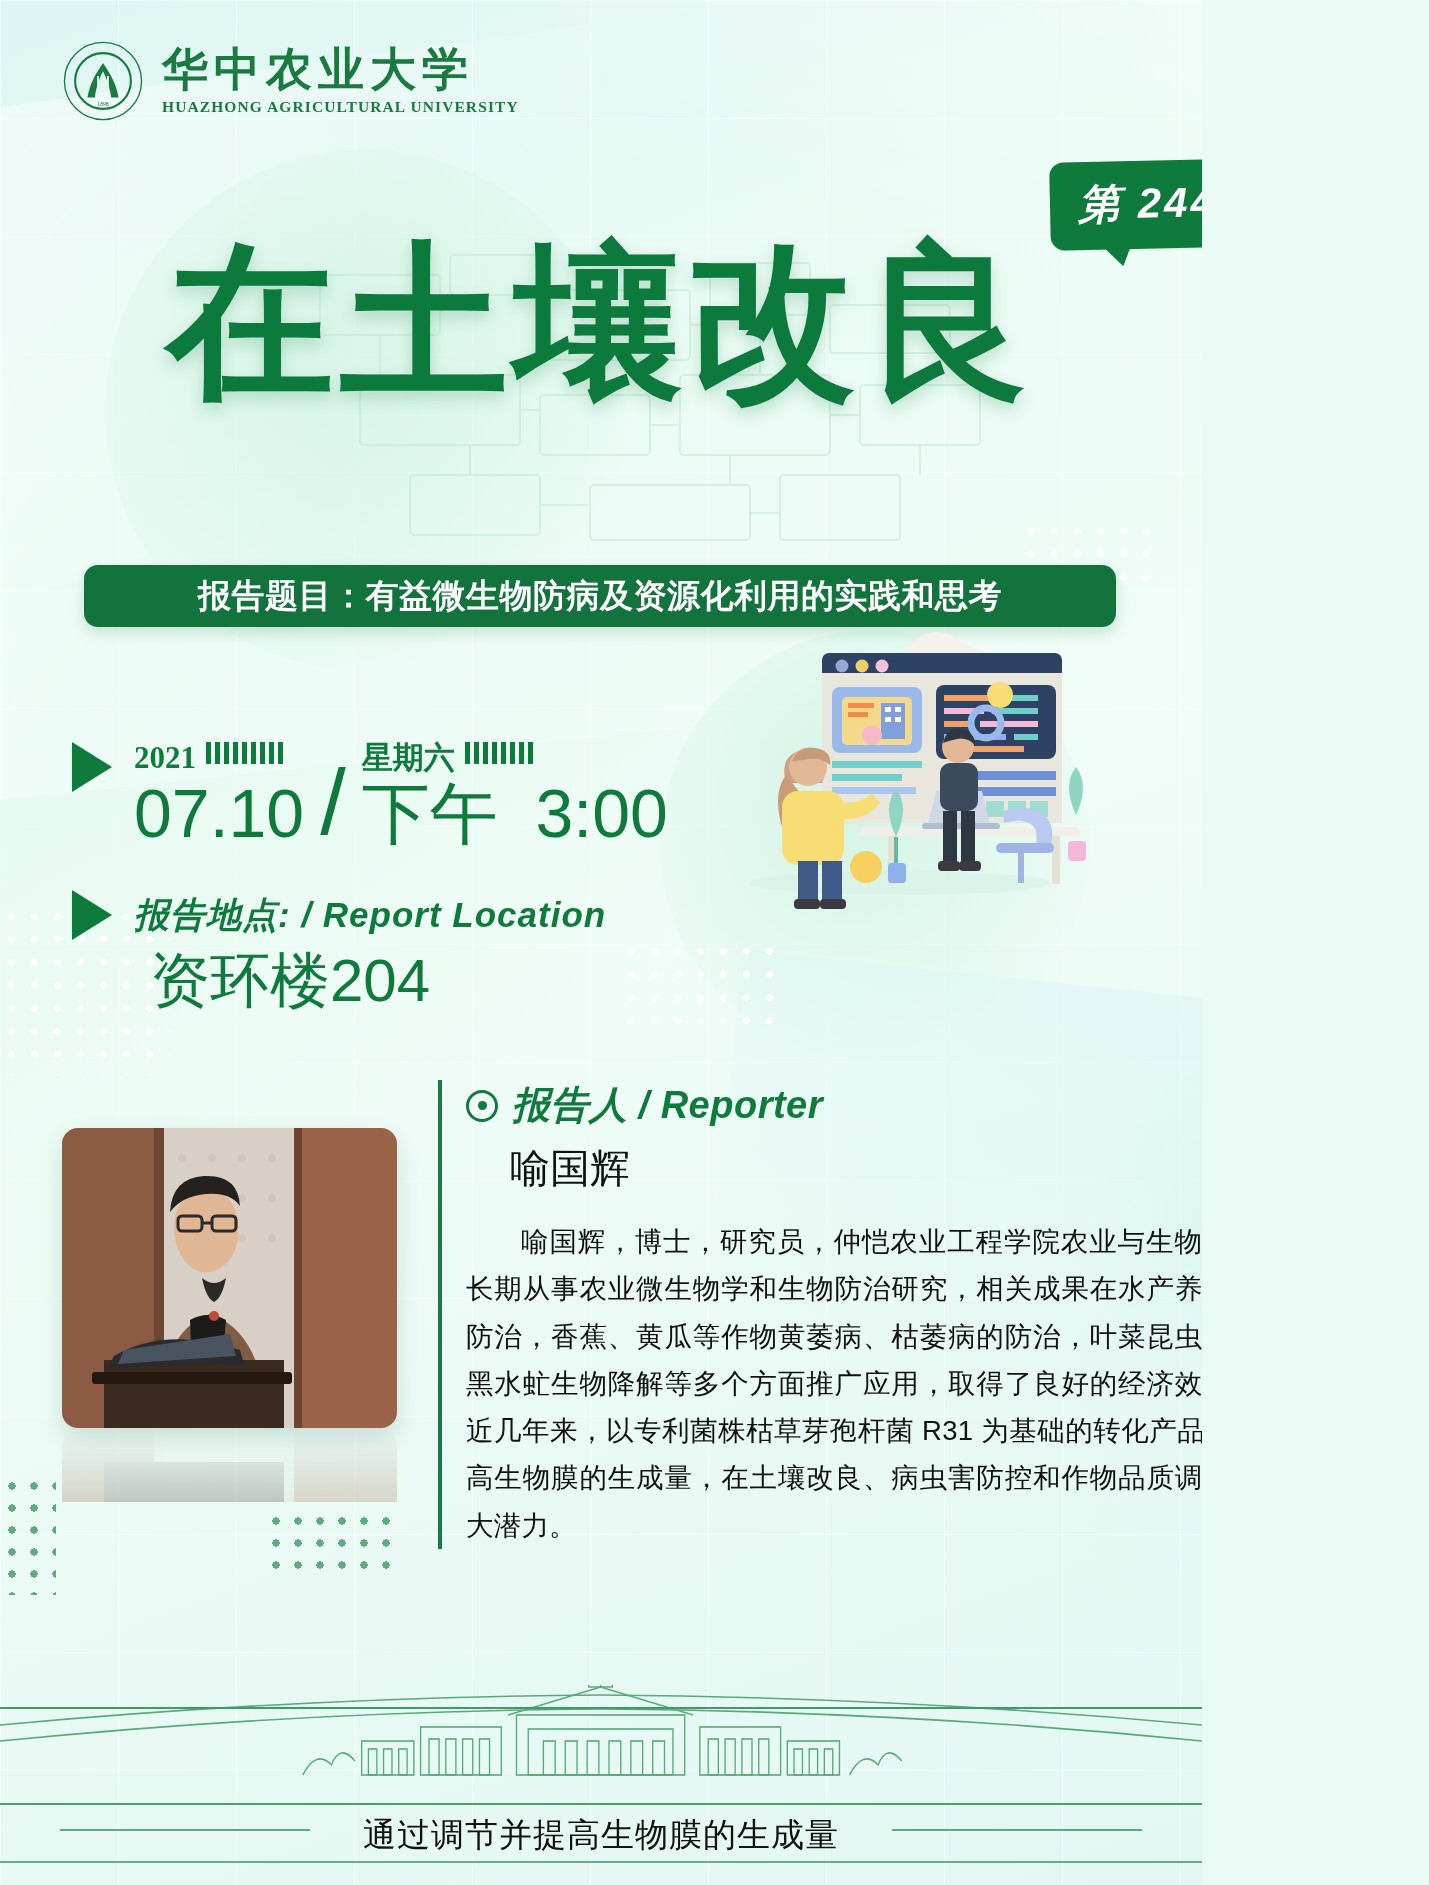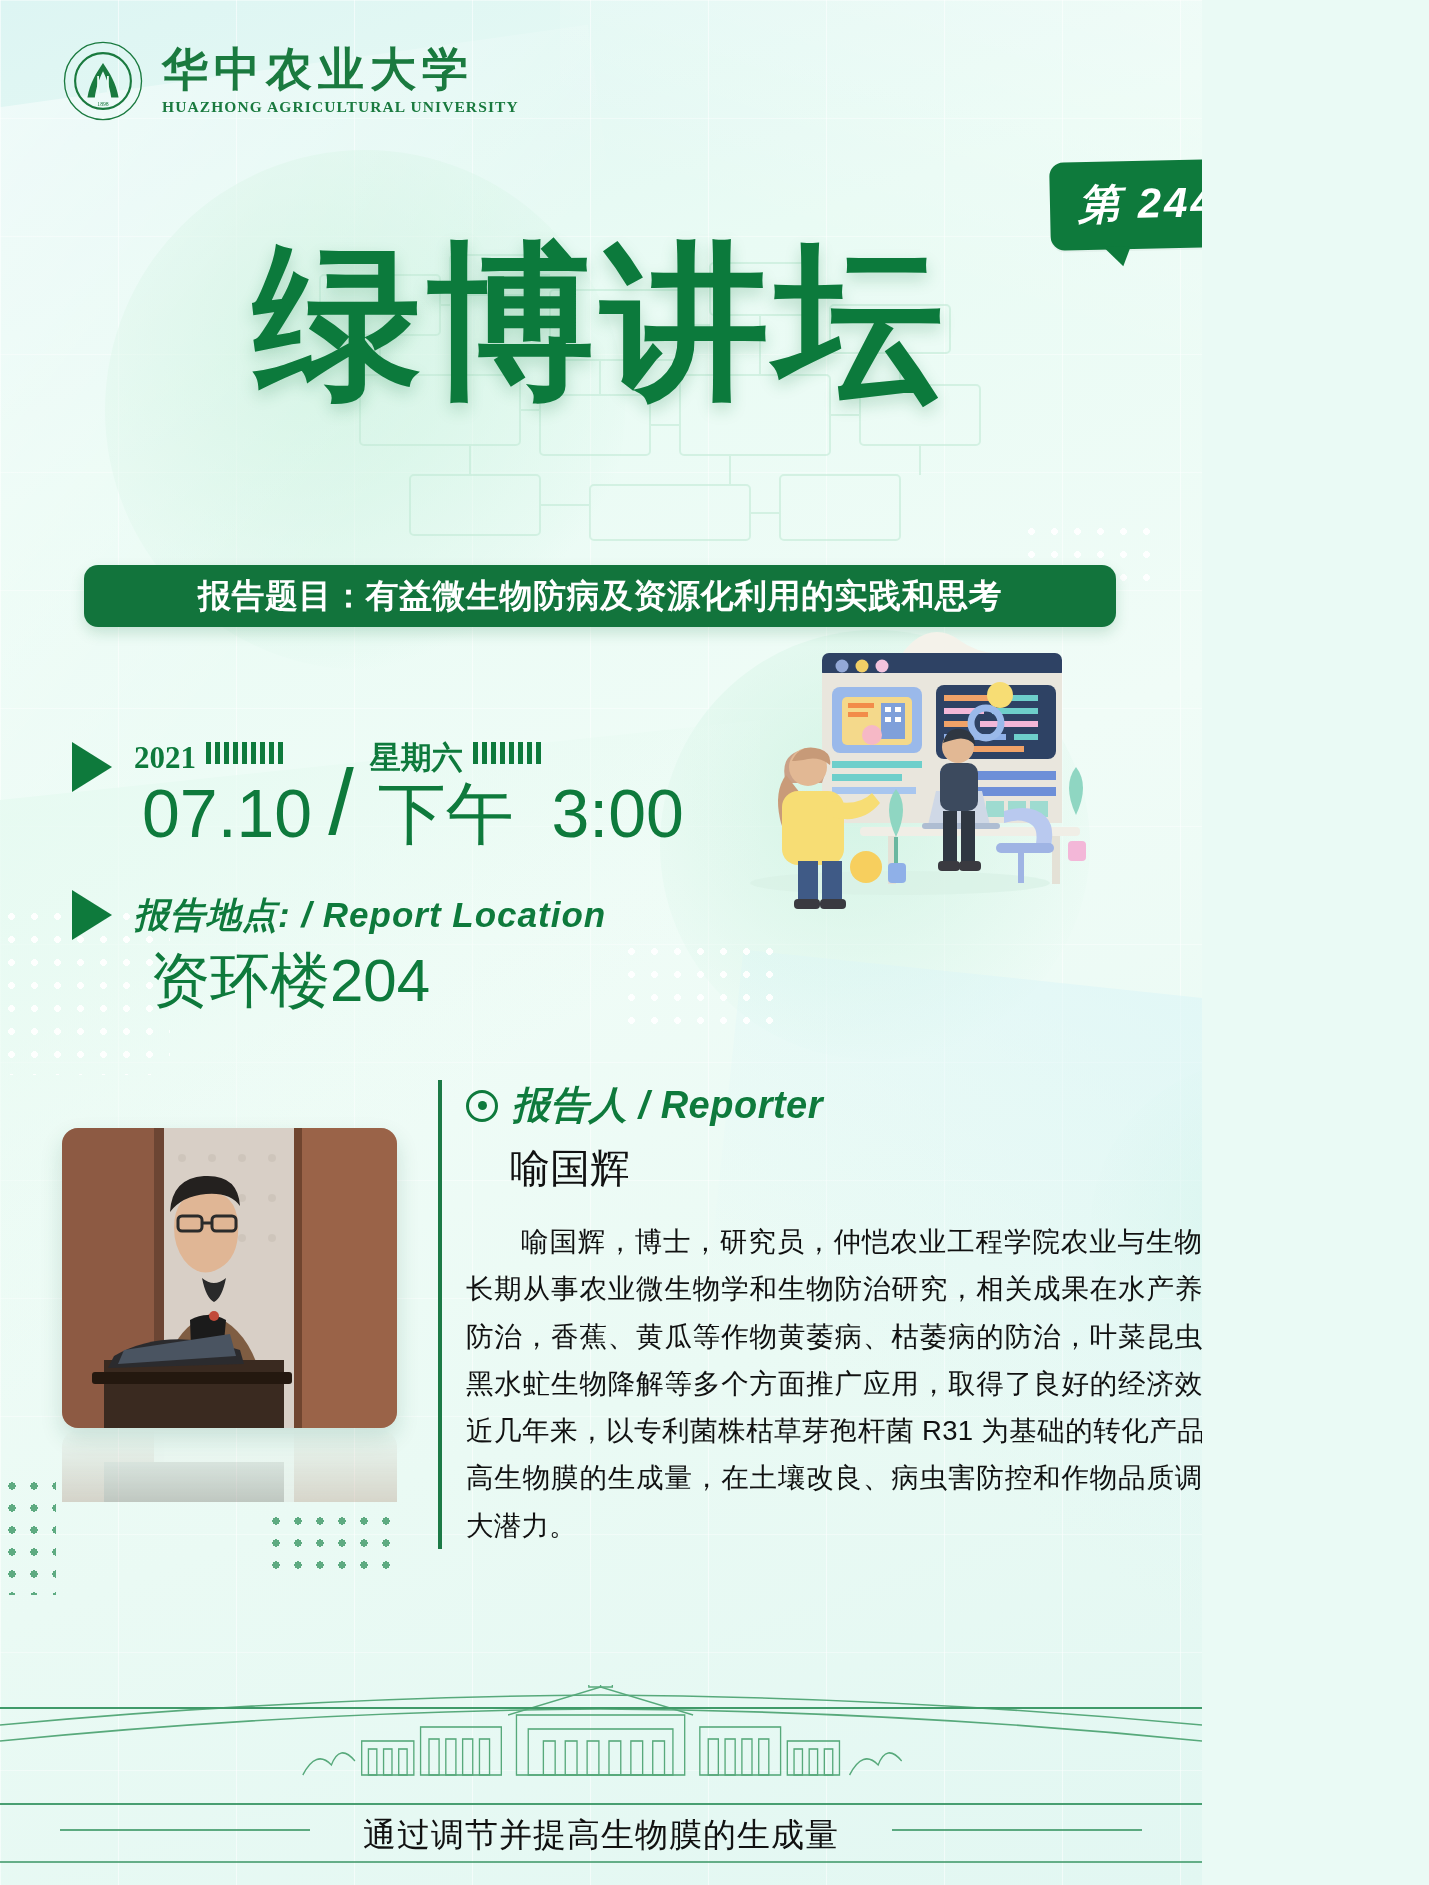--- a/index.html
+++ b/index.html
@@ -104,21 +104,20 @@
     display:flex;gap:10px;
     font-size:31px;font-weight:bold;color:#0e7a3c;line-height:1;
     font-family:"Liberation Serif","DejaVu Serif",serif;
   }
   .bars{display:inline-block;height:22px;width:80px;
     background:repeating-linear-gradient(90deg,#0e7a3c 0 5px,transparent 5px 9px);}
   .bars.sm{width:72px;}
   .dcol-big{
     font-size:68px;font-weight:normal;color:#0e7a3c;line-height:1.02;margin-top:6px;
     white-space:nowrap;
-    margin-left:8px;
   }
   .slash{
     color:#0e7a3c;font-size:92px;font-weight:300;line-height:1;
     margin:0 16px 2px 16px;transform:translateY(2px);
   }
   .loc-row{display:flex;align-items:center;gap:22px;margin-top:42px;}
   .loc-head{
     font-size:35px;font-weight:bold;font-style:italic;color:#0e7a3c;letter-spacing:1px;
   }
   .loc-value{
@@ -223,21 +222,21 @@
       <path d="M16 50 A34 34 0 0 1 50 16" fill="none" stroke="#1a7a3f" stroke-width="1"></path>
     </svg>
     <div class="logo-text">
       <div class="logo-cn">华中农业大学</div>
       <div class="logo-en">HUAZHONG AGRICULTURAL UNIVERSITY</div>
     </div>
   </div>
 
   <div class="issue-badge">第 244 期</div>
 
-  <div class="main-title">绿博讲坛</div>
+  <div class="main-title">在土壤改良</div>
 
   <div class="topic-banner">报告题目：有益微生物防病及资源化利用的实践和思考</div>
 
   <div class="info-block">
 
     <div class="date-row">
       <div class="tri"></div>
       <div class="date-cols">
         <div class="dcol">
           <div class="dcol-top">

